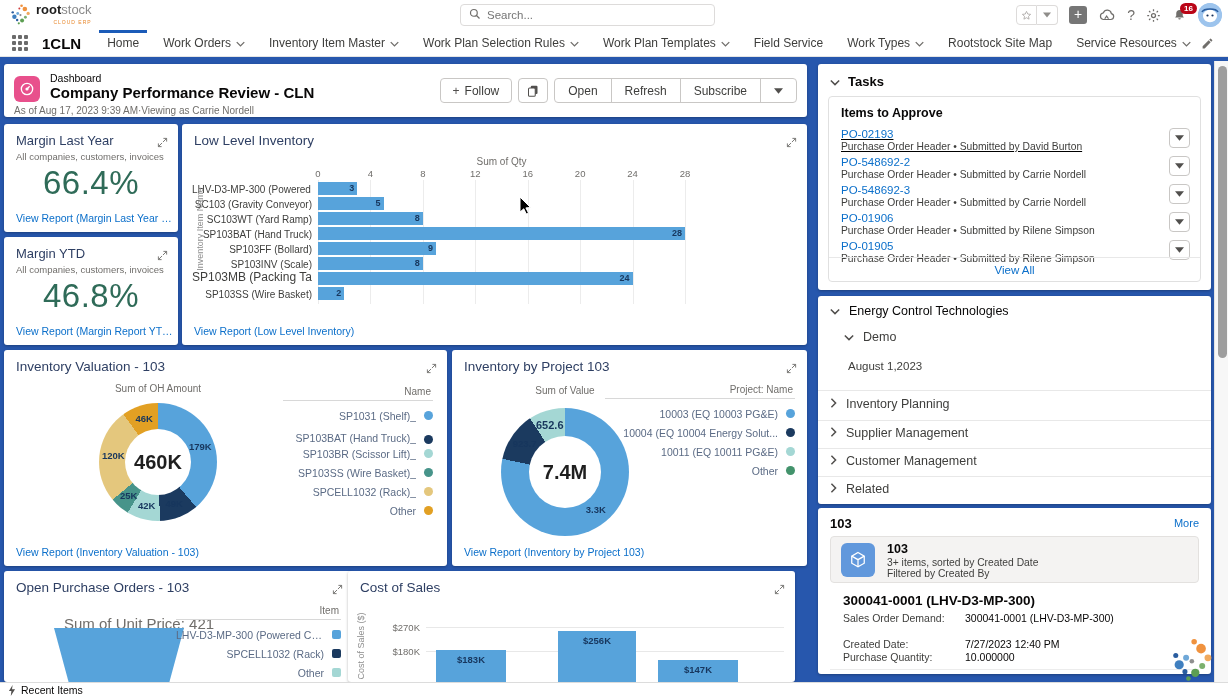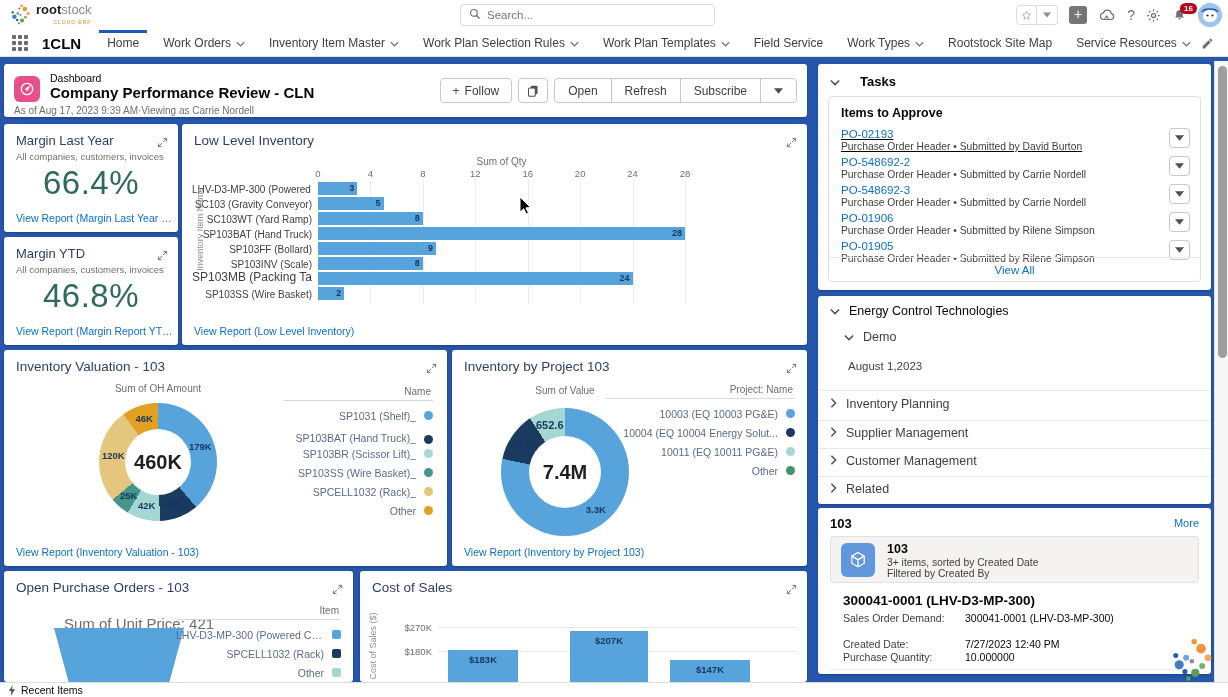--- a/index.html
+++ b/index.html
@@ -60,21 +60,21 @@
   
   .m-title { position:absolute; left:12px; top:9px; font-size:13px; color:#2e3f63; }
   .m-sub { position:absolute; left:12px; top:27px; font-size:9.5px; color:#706e6b; }
   .m-val { position:absolute; left:0; top:40px; width:100%; text-align:center; font-size:33px; color:#2f6b58; letter-spacing:0.5px; }
 
   
   .chart-host { position:absolute; left:10px; top:32px; right:10px; bottom:26px; }
   .chart-host-full { position:absolute; left:0; top:0; right:0; bottom:0; }
 
   
-  .sec-head { position:absolute; left:12px; top:10px; display:flex; align-items:flex-start; gap:20px; font-size:13px; font-weight:bold; color:#080707; }
+  .sec-head { position:absolute; left:12px; top:10px; display:flex; align-items:flex-start; gap:8px; font-size:13px; font-weight:bold; color:#080707; }
   .tasks-card { position:absolute; left:10px; right:10px; top:32px; bottom:8px; border:1px solid #e0e0e0; border-radius:4px; }
   .tc-title { position:absolute; left:12px; top:9px; font-size:12.5px; font-weight:bold; color:#080707; }
   .task-row { position:absolute; left:12px; right:40px; height:27px; }
   .task-link { font-size:11.5px; color:#0b6fca; cursor:pointer; }
   .task-sub { font-size:10.3px; color:#3e3e3c; margin-top:1px; white-space:nowrap; overflow:hidden; }
   .task-dd { position:absolute; right:10px; width:21px; height:20px; border:1px solid #c9c7c5; border-radius:4px; background:#fff; display:flex; align-items:center; justify-content:center; cursor:pointer; }
   .view-all { position:absolute; left:0; right:0; bottom:0; height:24px; border-top:1px solid #e8e8e8; text-align:center; line-height:24px; font-size:11.5px; color:#0b6fca; cursor:pointer; }
 
   .ect-row { position:absolute; display:flex; align-items:center; gap:9px; font-size:12.5px; color:#3e3e3c; cursor:pointer; }
   .ect-div { position:absolute; left:0; right:0; height:1px; background:#e8e8e8; }
@@ -468,35 +468,35 @@
             <div style="width: 9px; height: 9px; border-radius: 2px; margin-left: 8px; flex: 0 0 9px; background: rgb(27, 58, 95);"></div>
           </div>
           <div style="display: flex; justify-content: flex-end; align-items: center; height: 19px;">
             <div style="font-size: 10.5px; color: rgb(91, 107, 133); white-space: nowrap; overflow: hidden; text-overflow: ellipsis;">Other</div>
             <div style="width: 9px; height: 9px; border-radius: 2px; margin-left: 8px; flex: 0 0 9px; background: rgb(164, 215, 212);"></div>
           </div>
         </div>
       </div>
   </section>
 
-  <section class="panel" style="left:360px;top:571px;width:447px;height:111px;">
+  <section class="panel" style="left:348px;top:571px;width:447px;height:111px;">
     <div class="ptitle">Cost of Sales</div>
     <span class="expand"><svg width="11" height="11" viewBox="0 0 24 24" fill="none" stroke="#706e6b" stroke-width="2">
           <path d="M14 3h7v7M21 3l-8 8M10 21H3v-7M3 21l8-8"></path>
         </svg></span>
     <div id="chart-cost" class="chart-host-full">
         <div style="position: absolute; left: -32px; top: 70px; width: 90px; text-align: center; font-size: 9px; color: rgb(142, 142, 142); transform: rotate(-90deg);">Cost of Sales ($)</div>
         <div style="position: absolute; left: 26px; top: 51px; width: 46px; text-align: right; font-size: 9.5px; color: rgb(112, 110, 107);">$270K</div>
         <div style="position: absolute; left: 78px; top: 56px; width: 358px; height: 1px; background: rgb(232, 232, 232);"></div>
         <div style="position: absolute; left: 26px; top: 75px; width: 46px; text-align: right; font-size: 9.5px; color: rgb(112, 110, 107);">$180K</div>
         <div style="position: absolute; left: 78px; top: 80px; width: 358px; height: 1px; background: rgb(232, 232, 232);"></div>
         <div style="position: absolute; left: 88px; top: 79.2px; width: 70px; height: 300px; background: rgb(87, 163, 219);"></div>
         <div style="position: absolute; left: 88px; top: 83.2px; width: 70px; text-align: center; font-size: 9.5px; font-weight: bold; color: rgb(23, 54, 93);">$183K</div>
         <div style="position: absolute; left: 210px; top: 59.7333px; width: 78px; height: 300px; background: rgb(87, 163, 219);"></div>
-        <div style="position: absolute; left: 210px; top: 63.7333px; width: 78px; text-align: center; font-size: 9.5px; font-weight: bold; color: rgb(23, 54, 93);">$207K</div>
+        <div style="position: absolute; left: 210px; top: 63.7333px; width: 78px; text-align: center; font-size: 9.5px; font-weight: bold; color: rgb(23, 54, 93);">$256K</div>
         <div style="position: absolute; left: 310px; top: 88.8px; width: 80px; height: 300px; background: rgb(87, 163, 219);"></div>
         <div style="position: absolute; left: 310px; top: 92.8px; width: 80px; text-align: center; font-size: 9.5px; font-weight: bold; color: rgb(23, 54, 93);">$147K</div>
       </div>
   </section>
 
   <section class="panel" style="left:818px;top:64px;width:393px;height:226px;">
     <div class="sec-head">
       <span><svg width="10" height="7" viewBox="0 0 12 8" fill="none" stroke="#514f4d" stroke-width="1.8">
             <path d="M1 1.5l5 5 5-5"></path>
           </svg></span>

